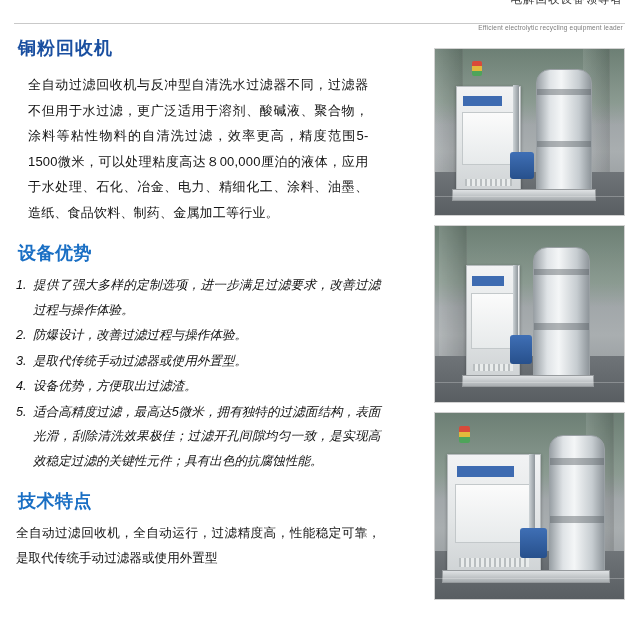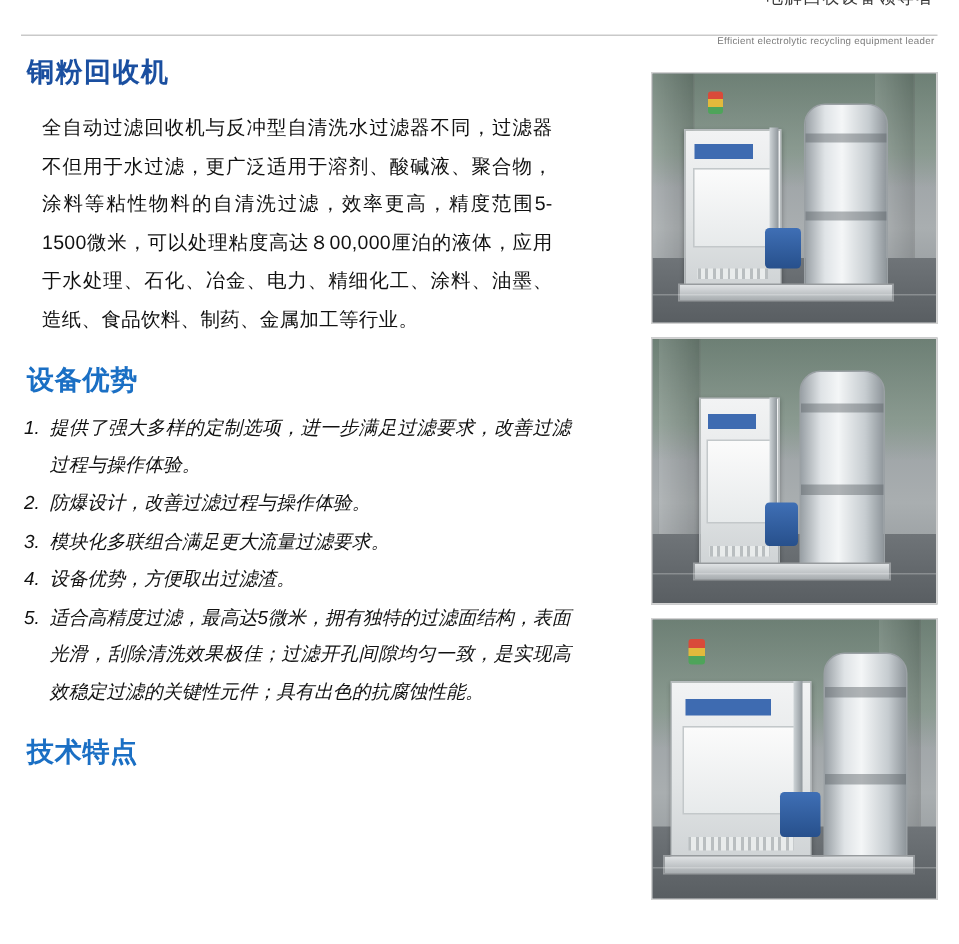--- a/index.html
+++ b/index.html
@@ -288,27 +288,28 @@
 
     <div class="doc-title">铜粉回收机</div>
 
     <p class="para lead">全自动过滤回收机与反冲型自清洗水过滤器不同，过滤器不但用于水过滤，更广泛适用于溶剂、酸碱液、聚合物，涂料等粘性物料的自清洗过滤，效率更高，精度范围5-1500微米，可以处理粘度高达８00,000厘泊的液体，应用于水处理、石化、冶金、电力、精细化工、涂料、油墨、造纸、食品饮料、制药、金属加工等行业。</p>
 
     <div class="section-title">设备优势</div>
 
     <ol class="adv-list">
       <li>提供了强大多样的定制选项，进一步满足过滤要求，改善过滤过程与操作体验。</li>
       <li>防爆设计，改善过滤过程与操作体验。</li>
-      <li>模块化多联组合满足更大流量过滤要求。</li>
+      <li>是取代传统手动过滤器或使用外置型。</li>
       <li>设备优势，方便取出过滤渣。</li>
       <li>适合高精度过滤，最高达5微米，拥有独特的过滤面结构，表面光滑，刮除清洗效果极佳；过滤开孔间隙均匀一致，是实现高效稳定过滤的关键性元件；具有出色的抗腐蚀性能。</li>
     </ol>
 
     <div class="section-title">技术特点</div>
 
+    <div class="tech-line">全自动过滤回收机，全自动运行，过滤精度高，性能稳定可靠，是取代传统手动过滤器或使用外置型</div>
   </div>
 
   <div class="right-col">
 
     <div class="photo photo-1">
       <div class="bk"></div>
       <div class="greenwall"></div>
       <div class="wallpanel" style="left:0;"></div>
       <div class="wallpanel" style="left:78%;"></div>
       <div class="machine">

